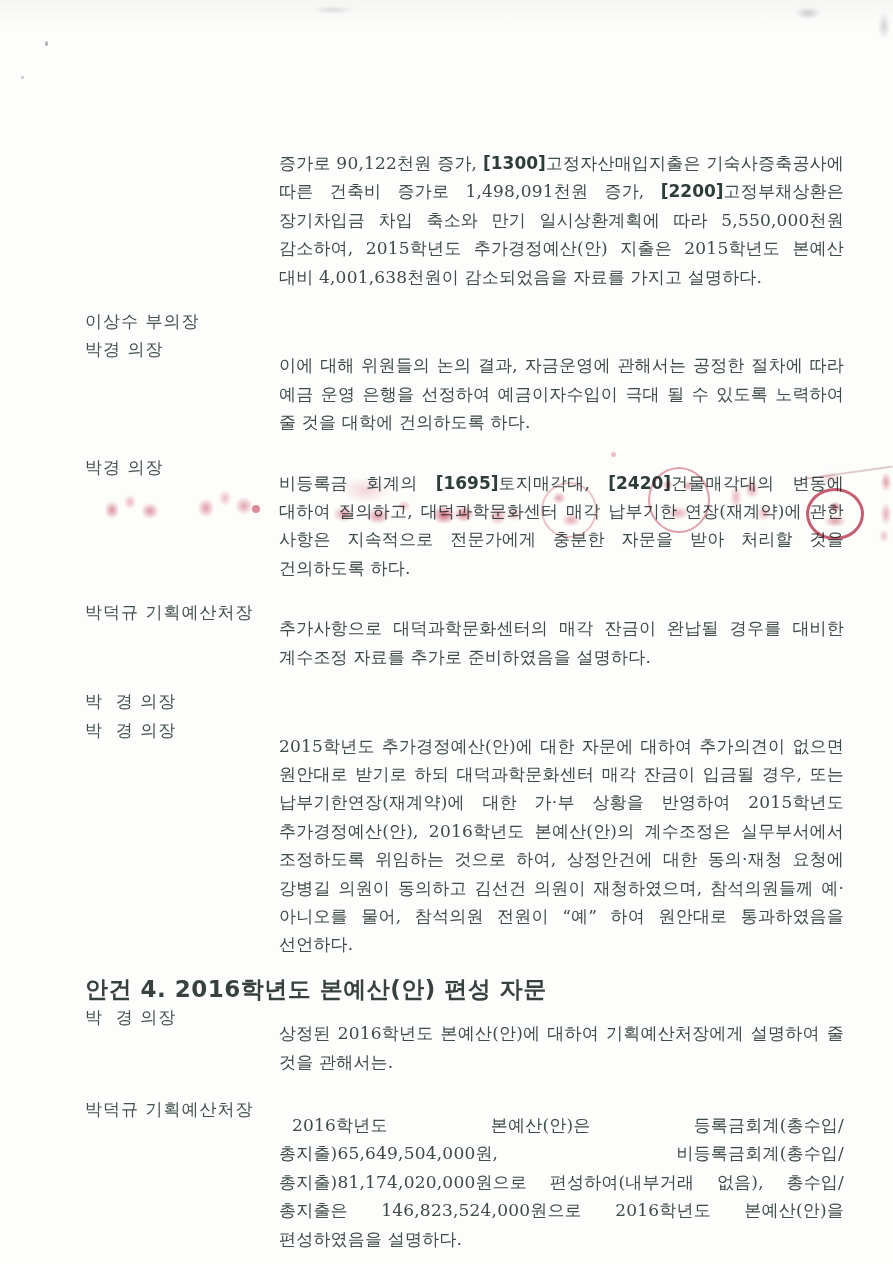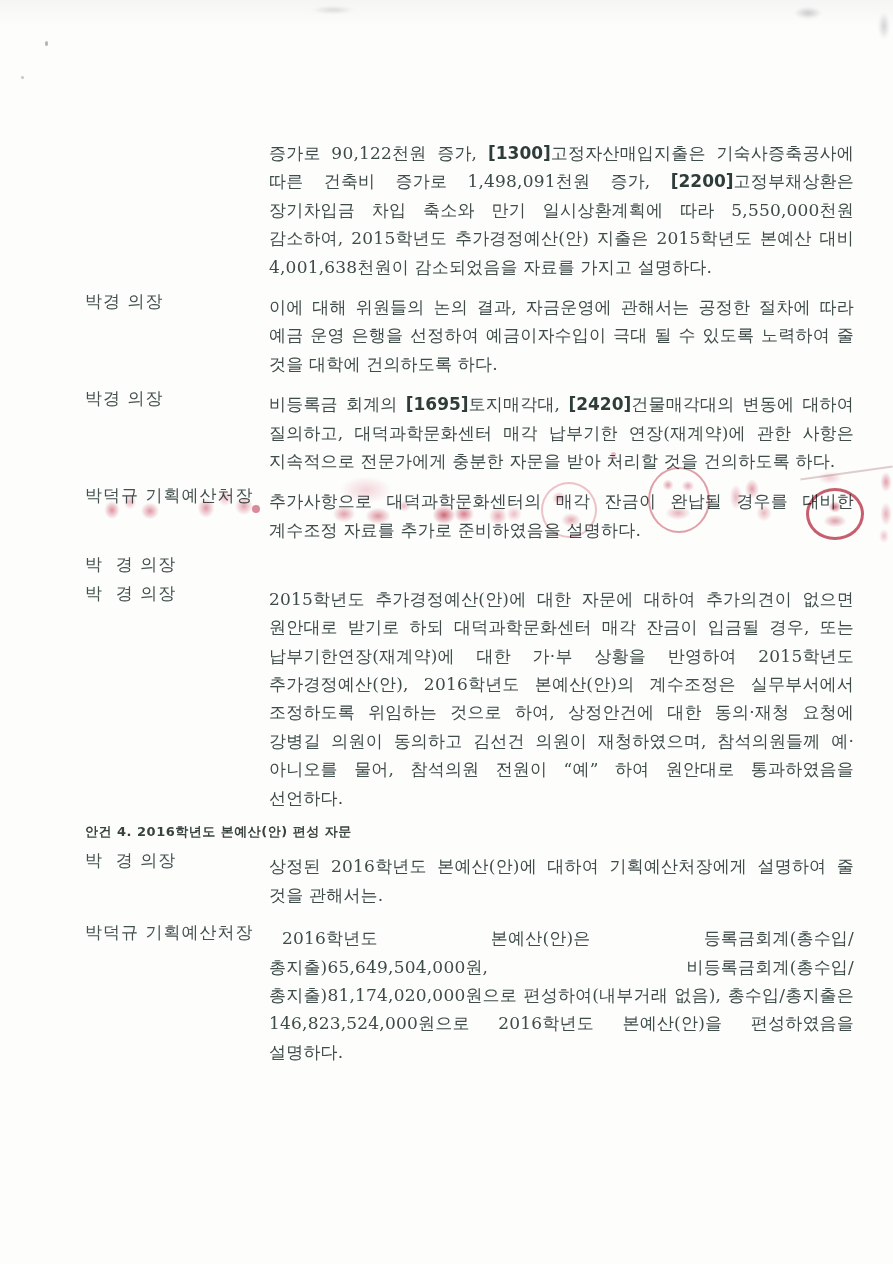--- a/index.html
+++ b/index.html
@@ -15,26 +15,26 @@
     position:absolute;left:85px;top:133px;width:775px;
     color:#3d4b49;font-size:17px;line-height:28.4px;
     letter-spacing:.2px;
   }
   .entry{display:flex;align-items:flex-start;}
   .speaker{
     flex:0 0 178px;width:178px;white-space:pre;
     letter-spacing:1px;color:#42504e;
   }
   .content{flex:0 0 597px;width:597px;text-align:justify;word-break:keep-all;}
-  .content p{margin:6px;}
+  .content p{margin:16px;}
   .content p.indent{text-indent:13px;}
   .entry.gap{margin-top:3px;}
   .heading-row{
     font-family:"DejaVu Sans","Liberation Sans",sans-serif;
-    font-weight:700;color:#37423f;letter-spacing:.5px;font-size:13px;
+    font-weight:700;color:#37423f;letter-spacing:.5px;font-size:23px;
   }
   b.code{
     font-family:"DejaVu Sans","Liberation Sans",sans-serif;
     font-weight:700;color:#2e3c3a;letter-spacing:0;
   }
   
   .stamp{position:absolute;mix-blend-mode:multiply;pointer-events:none;}
   .s1{left:98px;top:490px;width:72px;height:34px;filter:blur(.5px);background:
     radial-gradient(ellipse 11px 13px at 14px 20px, rgba(204,78,100,.6), transparent 70%),
     radial-gradient(ellipse 9px 11px at 32px 12px, rgba(214,100,122,.45), transparent 70%),
@@ -101,20 +101,21 @@
 <div class="page">
 
   <div class="minutes">
       <div class="entry">
     <div class="speaker"></div>
     <div class="content">
           <p>증가로 90,122천원 증가, <b class="code">[1300]</b>고정자산매입지출은 기숙사증축공사에 따른 건축비 증가로 1,498,091천원 증가, <b class="code">[2200]</b>고정부채상환은 장기차입금 차입 축소와 만기 일시상환계획에 따라 5,550,000천원 감소하여, 2015학년도 추가경정예산(안) 지출은 2015학년도 본예산 대비 4,001,638천원이 감소되었음을 자료를 가지고 설명하다.</p>
         </div>
   </div>
       <div class="entry">
+    <div class="speaker">이상수 부의장</div>
   </div>
       <div class="entry">
     <div class="speaker">박경 의장</div>
     <div class="content">
           <p>이에 대해 위원들의 논의 결과, 자금운영에 관해서는 공정한 절차에 따라 예금 운영 은행을 선정하여 예금이자수입이 극대 될 수 있도록 노력하여 줄 것을 대학에 건의하도록 하다.</p>
         </div>
   </div>
       <div class="entry">
     <div class="speaker">박경 의장</div>
     <div class="content">

